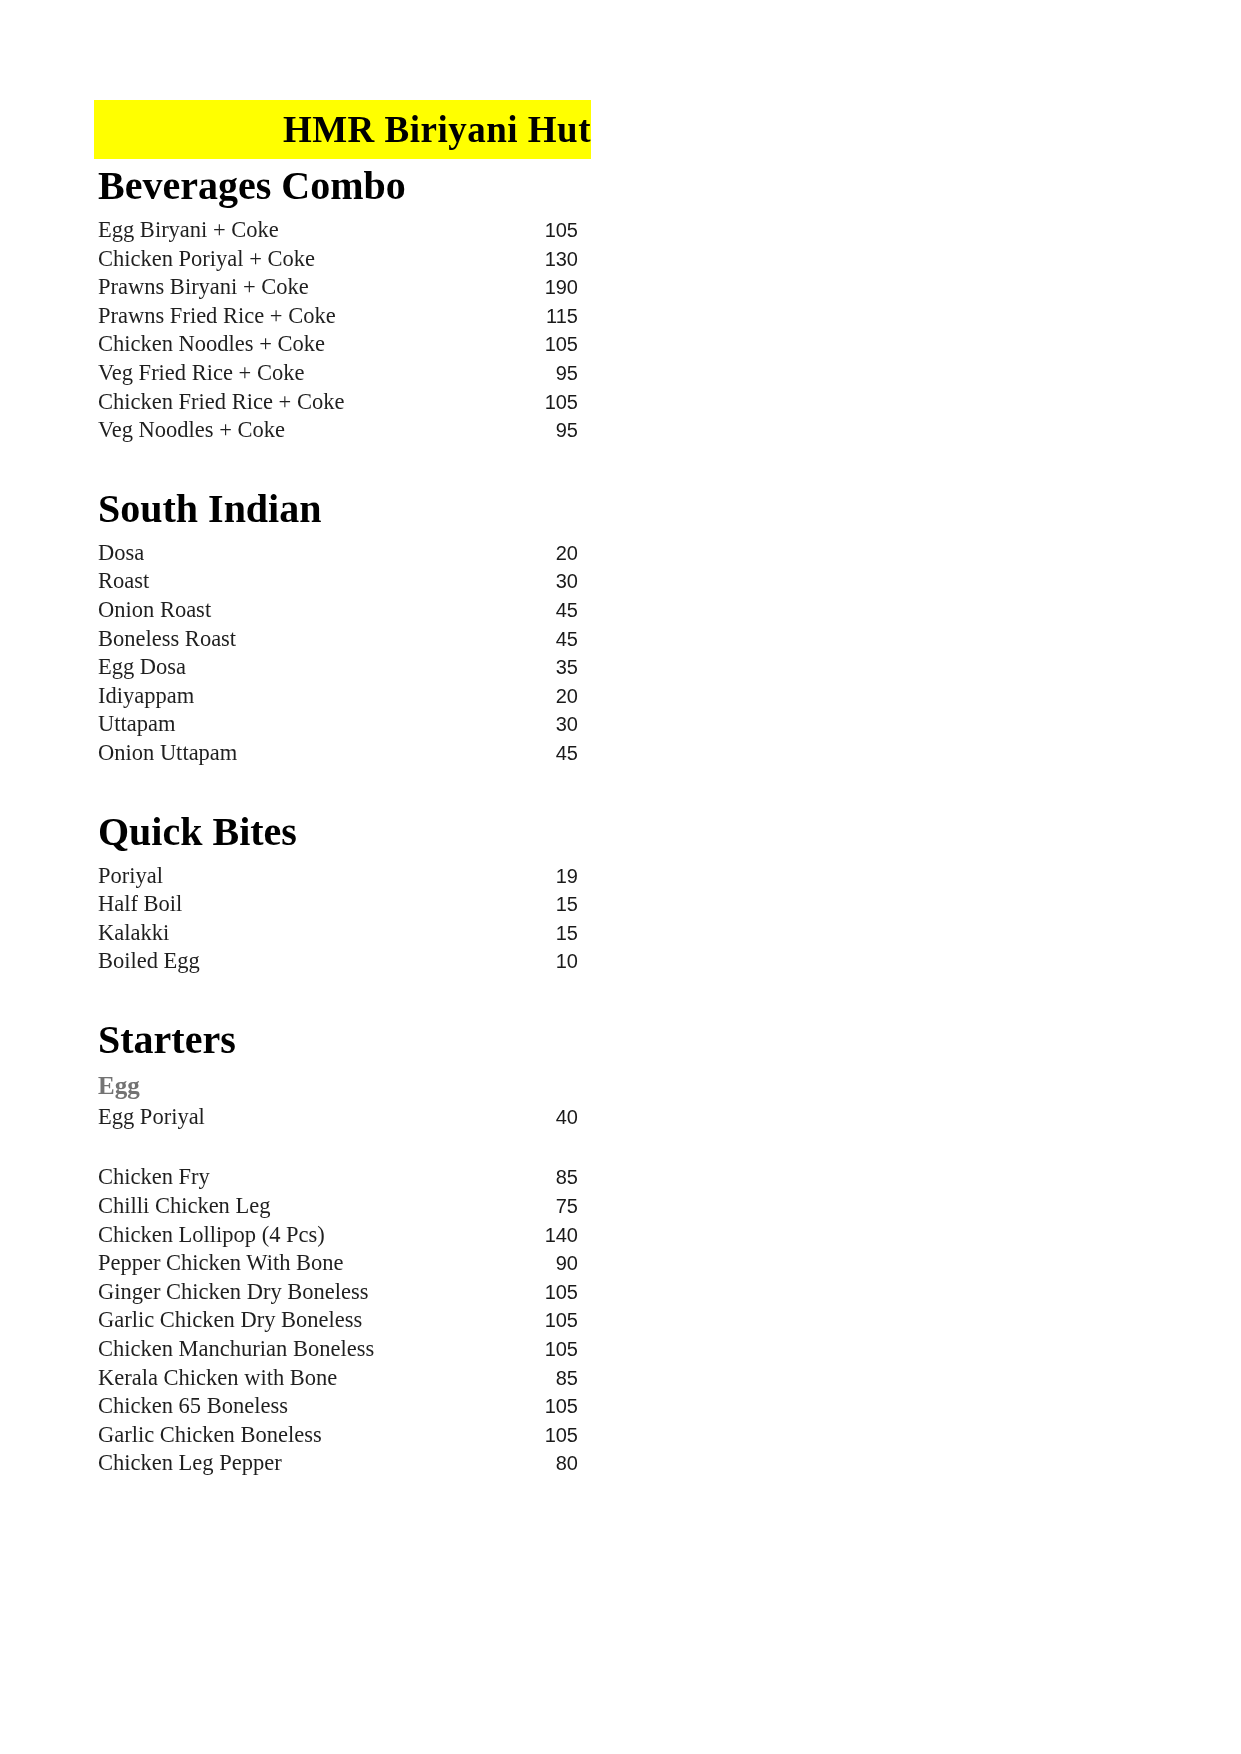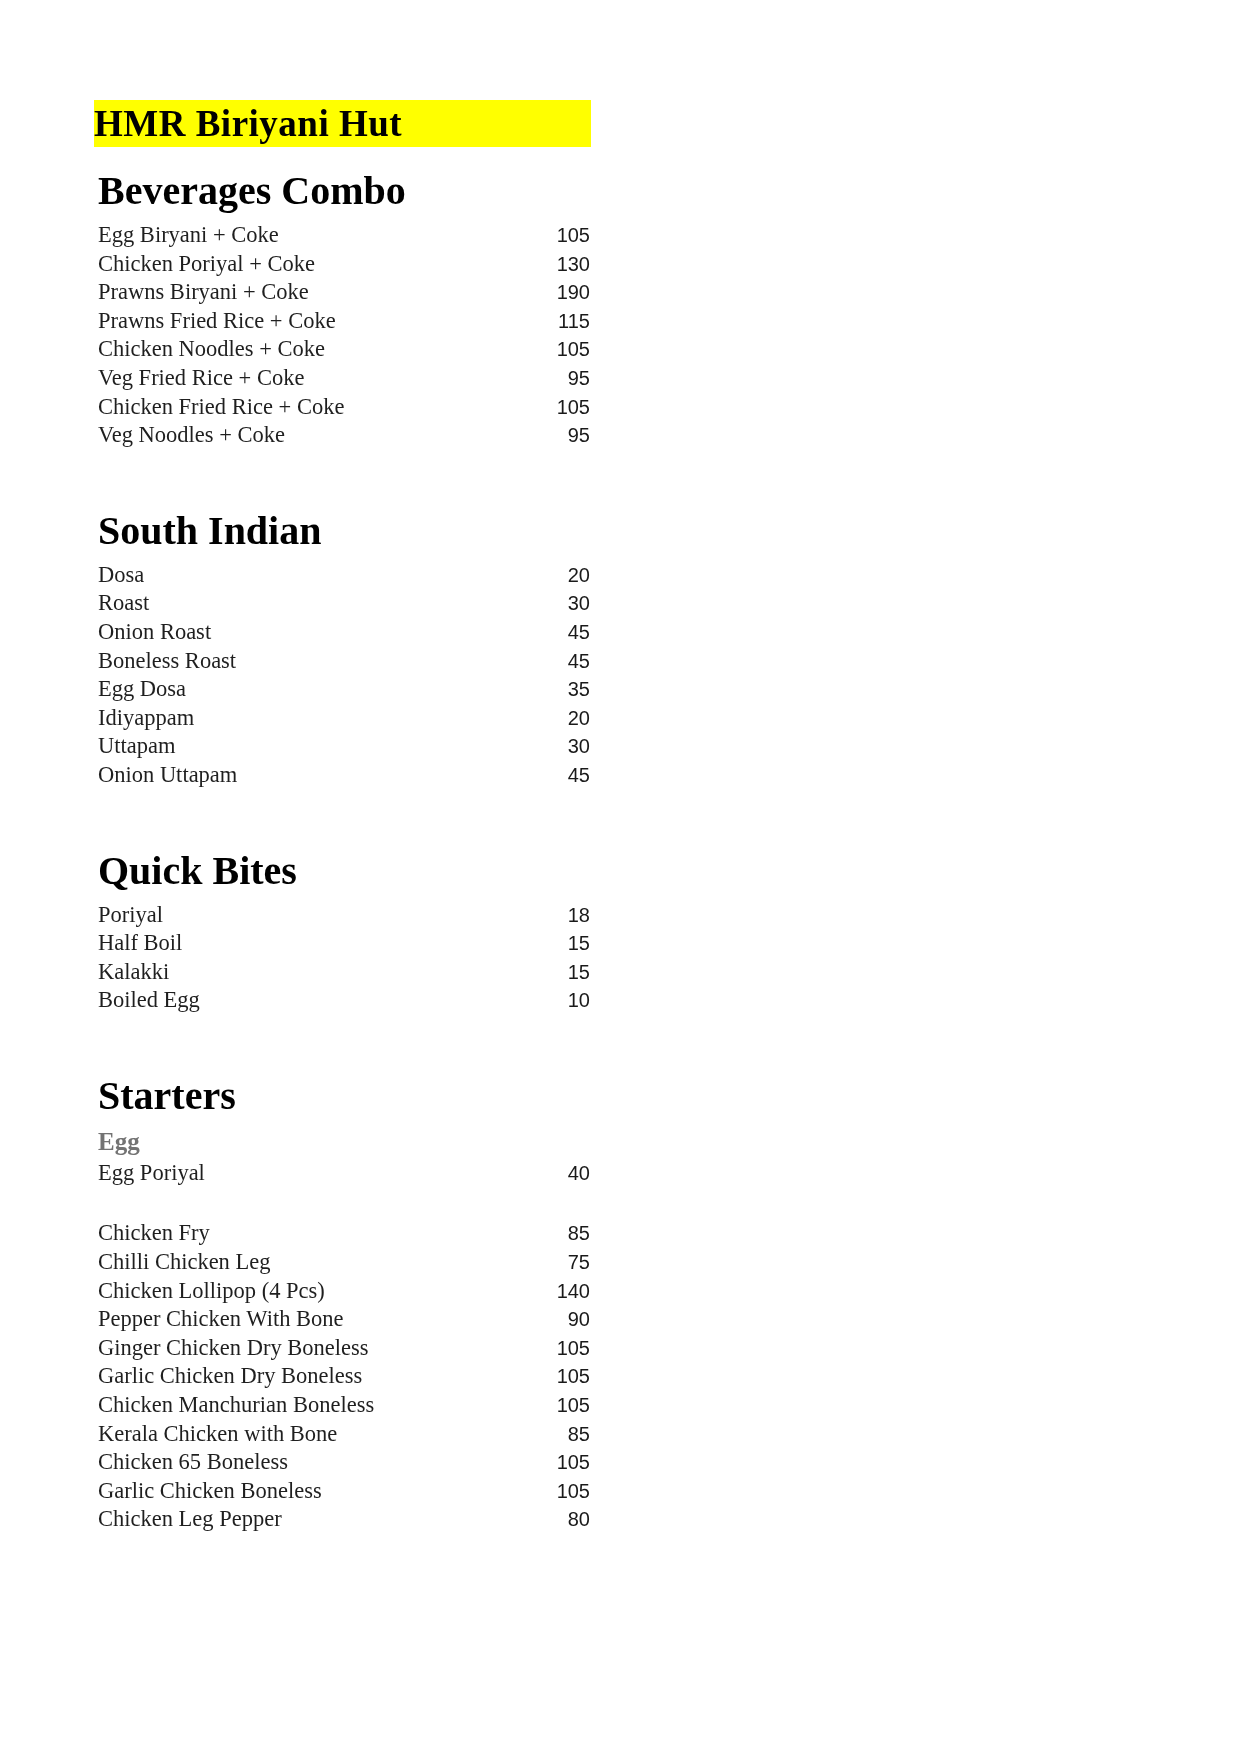--- a/index.html
+++ b/index.html
@@ -14,42 +14,42 @@
     background: #ffffff;
     box-sizing: border-box;
     padding: 100px 0 0 98px;
   }
   .content {
     width: 492px;
   }
   .title-band {
     width: 497px;
     margin-left: -4px;
-    height: 47px;
+    height: 59px;
     display: flex;
     align-items: center;
-    justify-content: flex-start;
+    justify-content: flex-end;
   }
   .title-text {
     font-family: "Liberation Serif", serif;
     font-weight: bold;
     font-size: 37px;
     color: #000000;
     letter-spacing: 0.5px;
     white-space: nowrap;
   }
   .section-heading {
     font-family: "Liberation Serif", serif;
     font-weight: bold;
     font-size: 40px;
     color: #000000;
     margin: 0 0 8px 0;
     line-height: 1.15;
   }
-  .menu-section { margin: 0 0 0 0; padding-top: 21px; }
+  .menu-section { margin: 0 12px 0 0; padding-top: 4px; }
   .menu-section + .menu-section { margin-top: 36px; }
   .subsection-heading {
     font-family: "Liberation Serif", serif;
     font-weight: bold;
     font-size: 25px;
     color: #737373;
     margin: 0 0 3px 0;
     line-height: 1.2;
   }
   .subsection + .subsection { margin-top: 32px; }
@@ -154,21 +154,21 @@
               <span class="item-name">Onion Uttapam</span>
               <span class="item-price">45</span>
             </div>
           </div>
         </section>
         <section class="menu-section">
           <h2 class="section-heading">Quick Bites</h2>
           <div class="subsection">
             <div class="menu-item-row">
               <span class="item-name">Poriyal</span>
-              <span class="item-price">18</span>
+              <span class="item-price">19</span>
             </div>
             <div class="menu-item-row">
               <span class="item-name">Half Boil</span>
               <span class="item-price">15</span>
             </div>
             <div class="menu-item-row">
               <span class="item-name">Kalakki</span>
               <span class="item-price">15</span>
             </div>
             <div class="menu-item-row">

